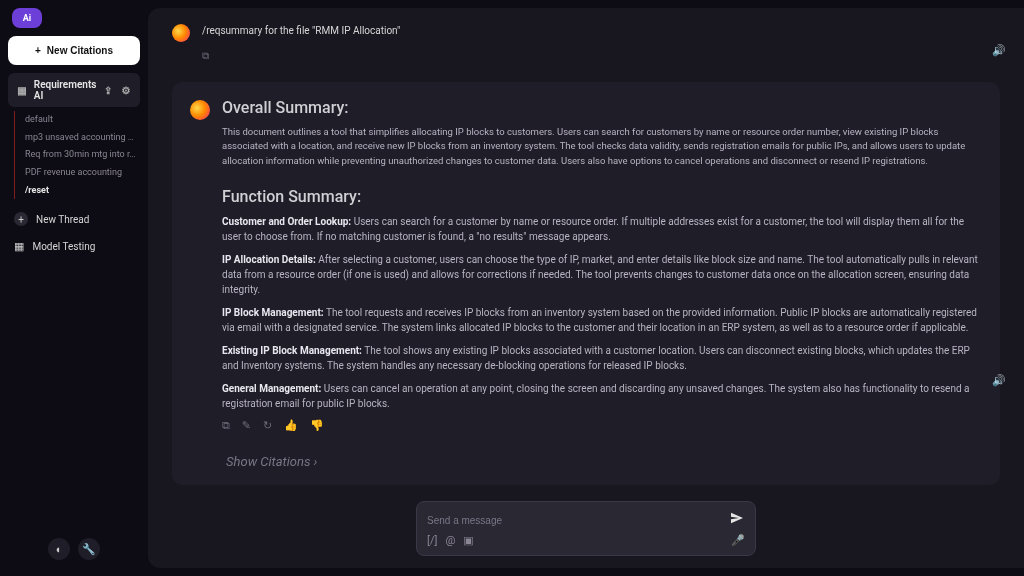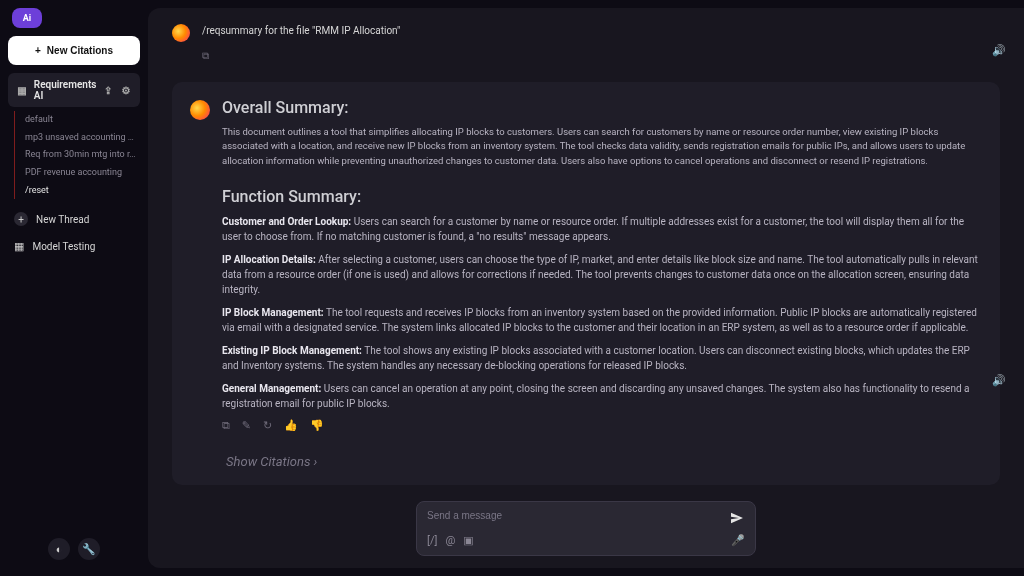--- a/index.html
+++ b/index.html
@@ -88,21 +88,21 @@
   }
   .tree-item::before {
     content: "";
     position: absolute;
     left: -7px;
     top: 8px;
     width: 5px;
     height: 1px;
     background: #2a2833;
   }
-  .tree-item.bold { font-weight: 400; color: #e5e5e5; }
+  .tree-item.bold { font-weight: 700; color: #e5e5e5; }
   .side-row {
     display: flex;
     align-items: center;
     gap: 8px;
     padding: 7px 6px;
     font-size: 10px;
     color: #d6d6d6;
     cursor: pointer;
     border-radius: 6px;
   }
@@ -235,21 +235,21 @@
     width: 340px;
   }
   .composer {
     background: #2a2833;
     border: 1px solid #3a3746;
     border-radius: 8px;
     padding: 8px 10px;
   }
   .composer-top {
     display: flex;
-    align-items: flex-start;
+    align-items: flex-end;
     gap: 8px;
   }
   .composer-input {
     flex: 1;
     background: transparent;
     border: none;
     color: #e5e5e5;
     font-size: 10px;
     outline: none;
   }

